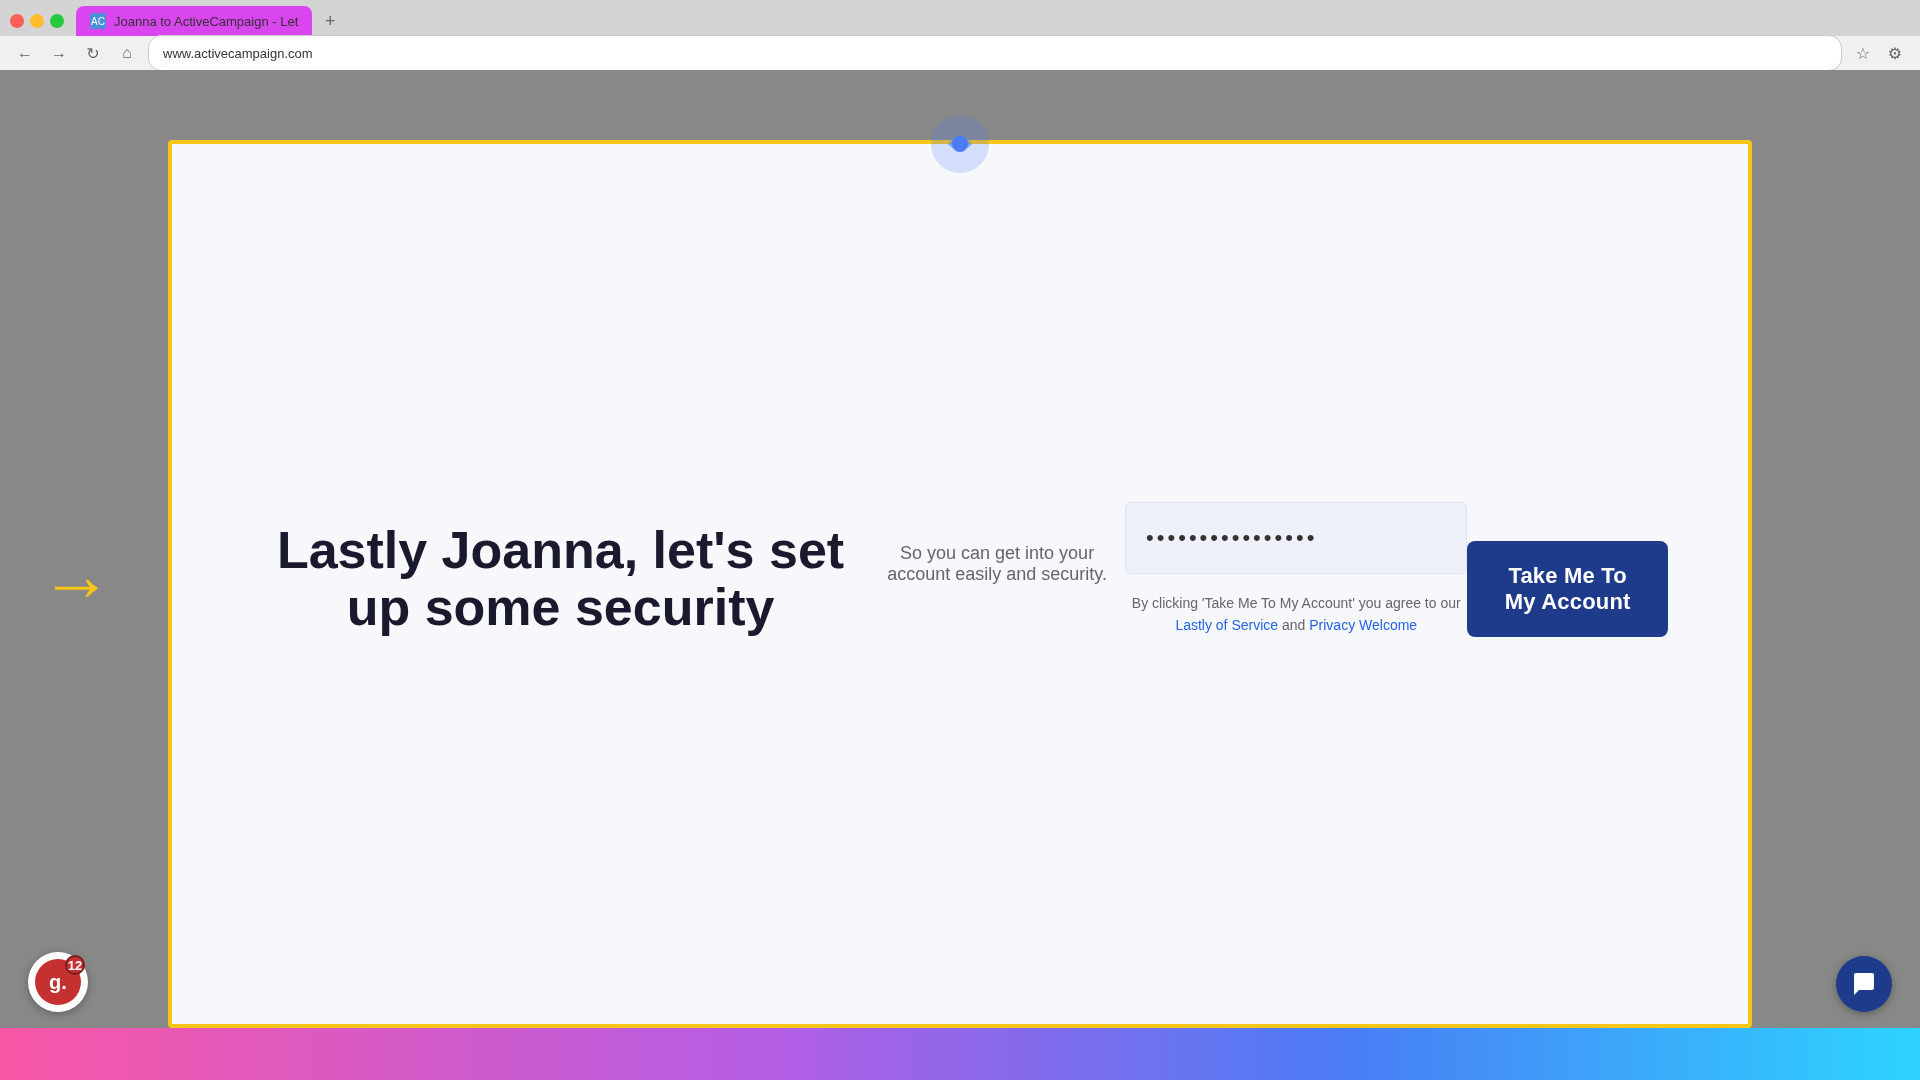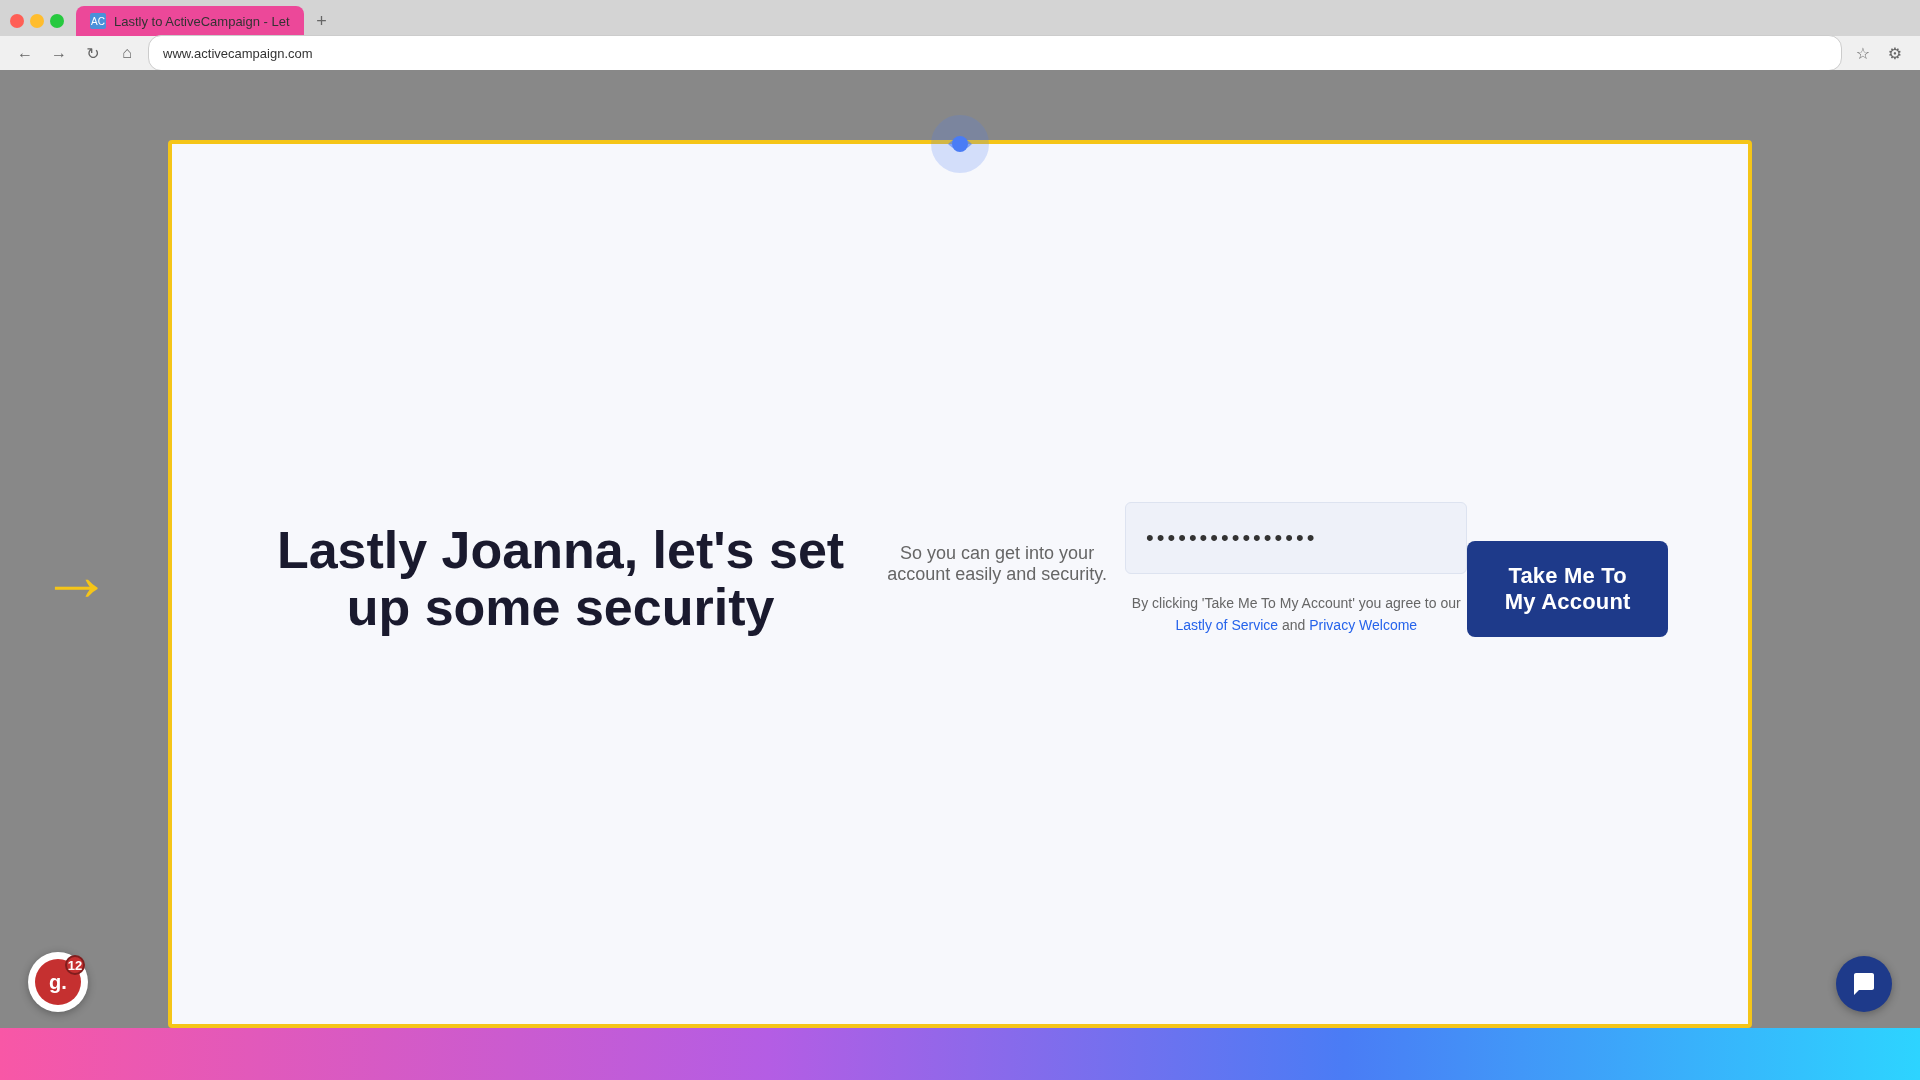--- a/index.html
+++ b/index.html
@@ -42,21 +42,21 @@
       height: 14px;
       border-radius: 50%;
     }
     .tl-red { background: #ff5f56; }
     .tl-yellow { background: #ffbd2e; }
     .tl-green { background: #27c93f; }
 
     .tab-active {
       display: flex;
       align-items: center;
-      background: #ec4899;
+      background: #d946ef;
       border-radius: 8px 8px 0 0;
       padding: 4px 14px;
       height: 30px;
       gap: 8px;
       font-size: 13px;
       color: #333;
     }
 
     .tab-favicon {
       width: 16px;
@@ -306,21 +306,21 @@
 
 <div class="browser-chrome">
   <div class="tab-bar">
     <div class="traffic-lights">
       <div class="traffic-light tl-red"></div>
       <div class="traffic-light tl-yellow"></div>
       <div class="traffic-light tl-green"></div>
     </div>
     <div class="tab-active">
       <div class="tab-favicon">AC</div>
-      <span>Lastly to ActiveCampaign - Let</span>
+      <span>Joanna to ActiveCampaign - Let</span>
     </div>
     <div class="tab-plus">+</div>
   </div>
   <div class="address-bar-row">
     <button class="nav-btn">←</button>
     <button class="nav-btn">→</button>
     <button class="nav-btn">↻</button>
     <button class="nav-btn">⌂</button>
     <input class="address-input" type="text" value="www.activecampaign.com" style="">
     <div class="toolbar-icons">

